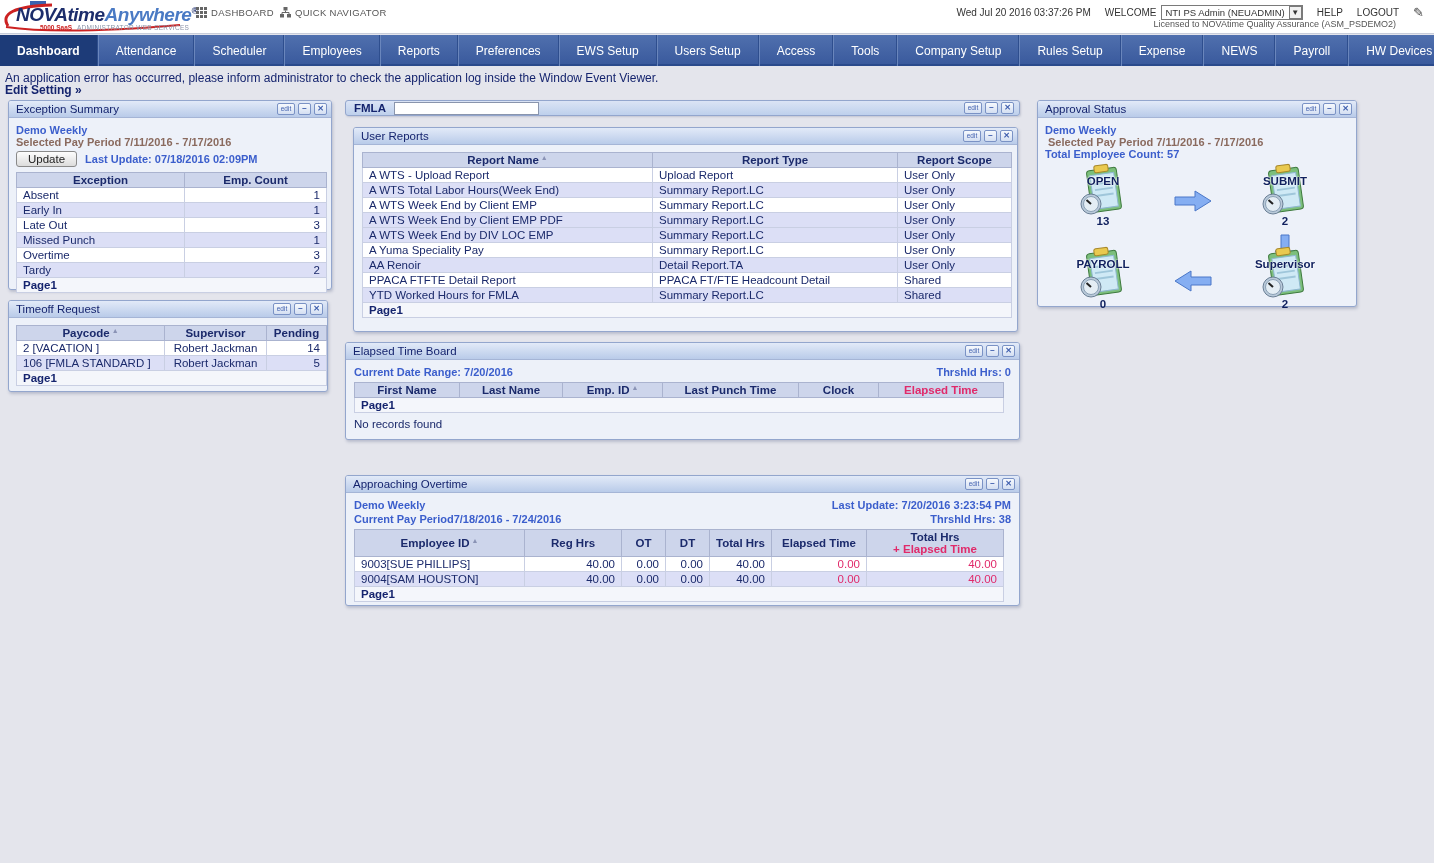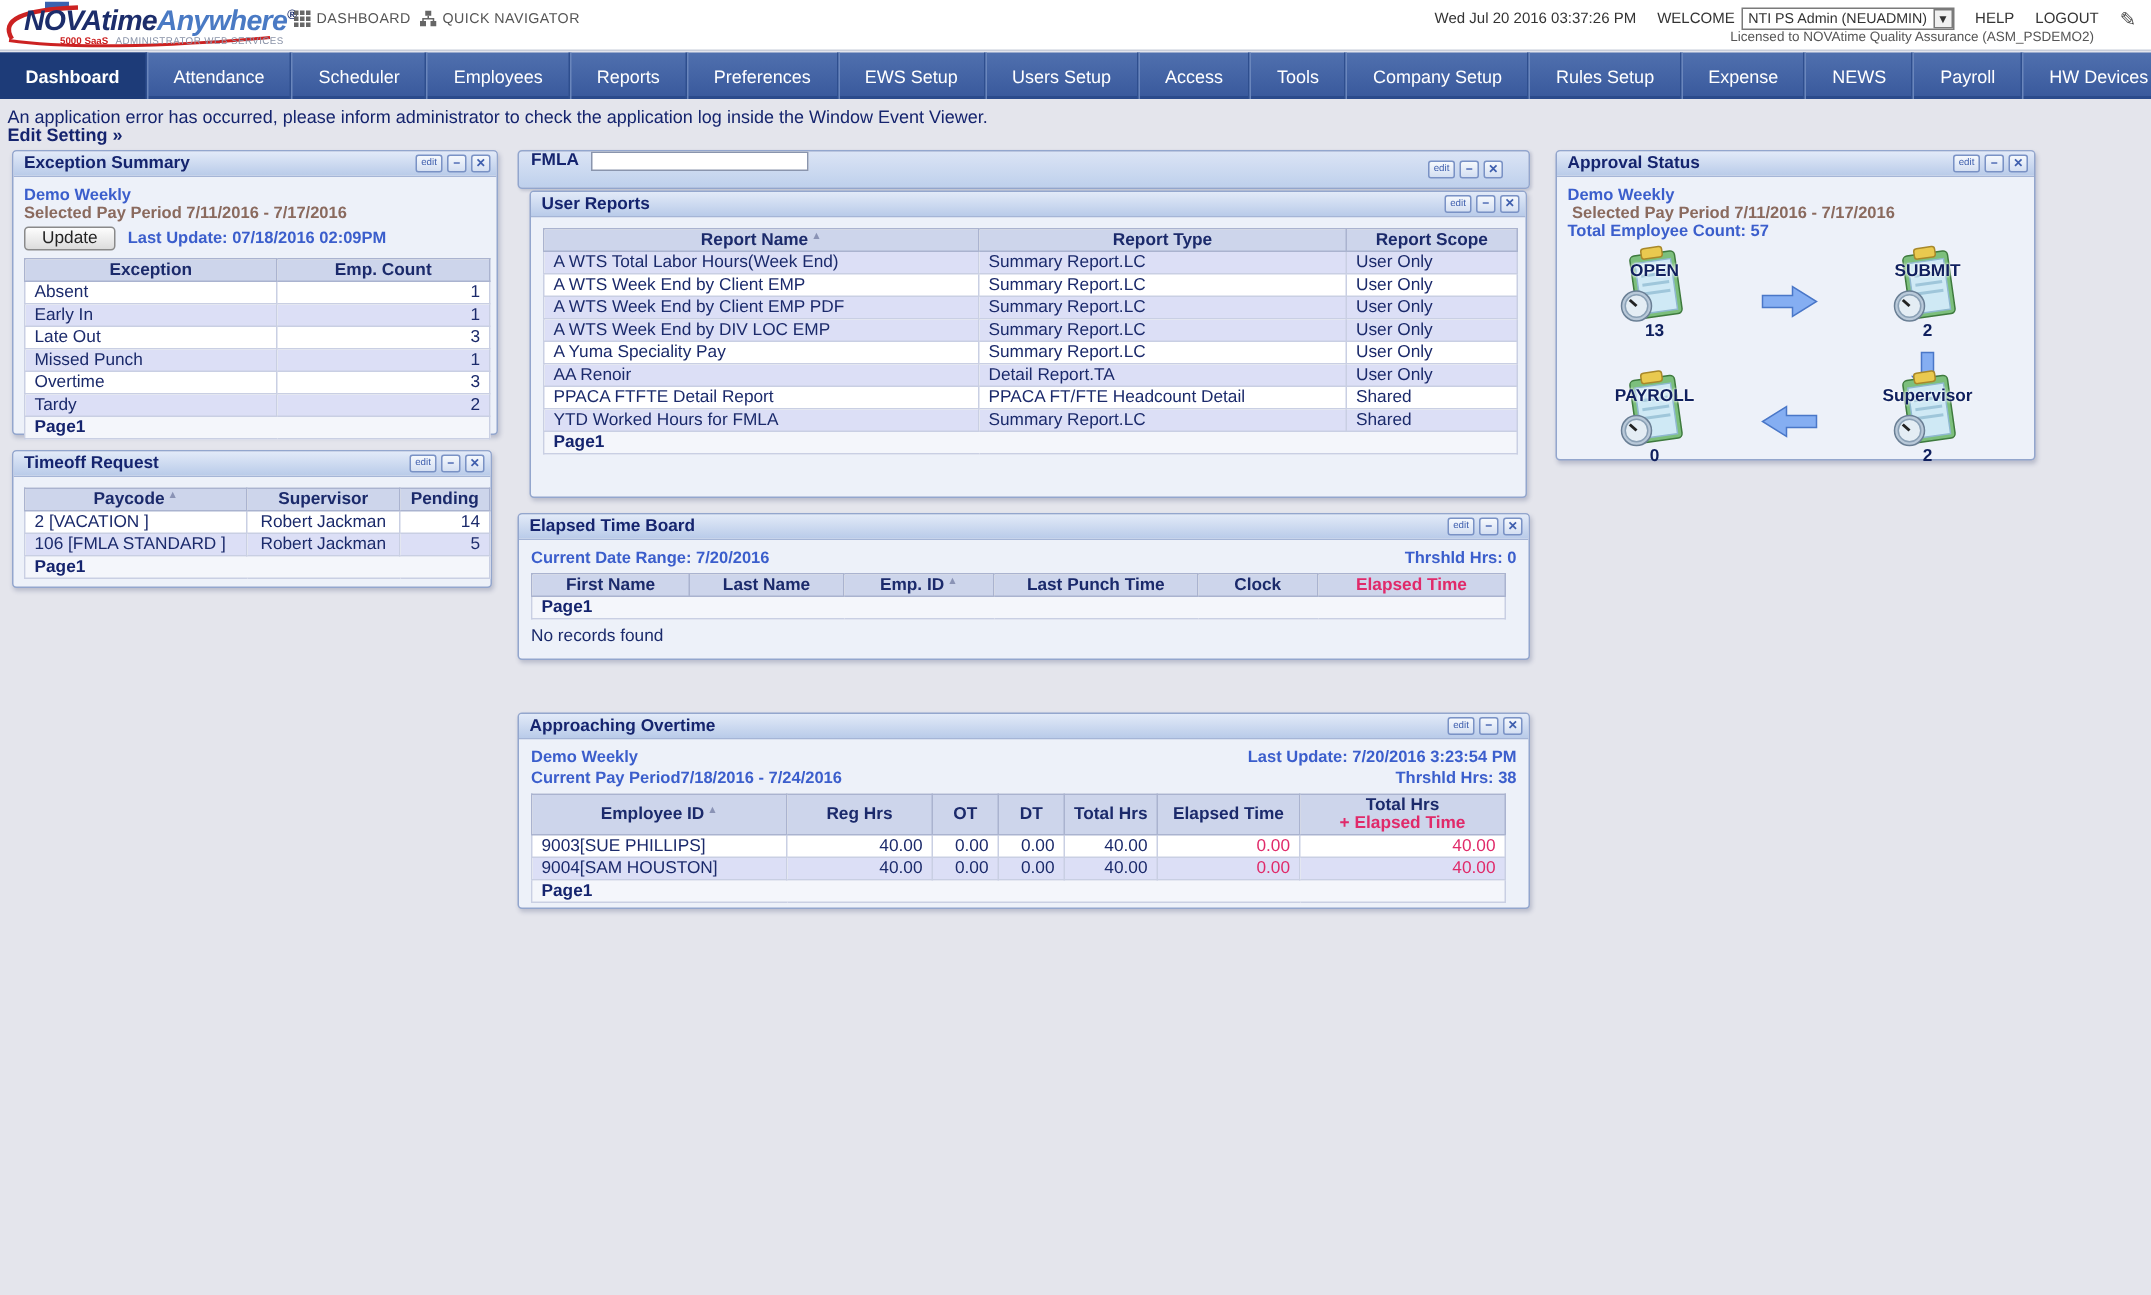--- a/index.html
+++ b/index.html
@@ -27,41 +27,41 @@
   .tab { height:31px; padding:0 17px; display:flex; align-items:center; color:#fff; font-size:12px; border-right:1px solid #2e4e8e; border-left:1px solid #6a86bc; cursor:pointer; white-space:nowrap; }
   .tab.active { background:#1d3b78; font-weight:bold; border-left:none; }
 
   
   .alert-msg { position:absolute; left:5px; top:71px; font-size:12px; color:#15246e; }
   .edit-setting { position:absolute; left:5px; top:83px; font-size:12px; font-weight:bold; color:#15246e; cursor:pointer; }
 
   
   .panel { position:absolute; border:1px solid #93a6cd; border-radius:3px; background:#edf1f9; box-shadow:1px 2px 3px rgba(60,70,110,0.25); }
   .panel-header { height:17px; background:linear-gradient(#e2eaf8,#b9cbe9); display:flex; align-items:center; padding:0 4px 0 7px; border-bottom:1px solid #a5b5d6; border-radius:2px 2px 0 0; }
-  .panel-title { font-weight:bold; color:#15246e; font-size:11.5px; flex:1; }
+  .panel-title { font-weight:normal; color:#15246e; font-size:11.5px; flex:1; }
   .win-controls { display:flex; gap:3px; align-items:center; }
   .win-btn { font-size:8px; color:#3f5fae; border:1px solid #7a92c5; background:linear-gradient(#f6f9fd,#d4dff2); width:13px; height:12px; line-height:10px; text-align:center; border-radius:2px; cursor:pointer; font-weight:bold; }
   .win-btn.edit { width:18px; font-size:6.5px; font-weight:normal; }
 
   .info-blue { color:#3b5ecc; font-weight:bold; font-size:11px; }
   .info-brown { color:#8a6a5e; font-weight:bold; font-size:11px; }
 
   table.dt { border-collapse:collapse; background:#fff; font-size:11.5px; color:#1b2a6b; table-layout:fixed; }
   table.dt th { background:#cdd5eb; font-weight:bold; text-align:center; border:1px solid #aab3cf; padding:1px 4px; height:15px; overflow:hidden; white-space:nowrap; }
   table.dt td { border:1px solid #c9cfe3; padding:1px 6px; height:13px; overflow:hidden; white-space:nowrap; }
   table.dt tr.alt td { background:#dcdff6; }
   table.dt td.num { text-align:right; }
   table.dt td.red, table.dt th .red { color:#e02a6a; }
   .sort { font-size:7px; color:#8a93b5; vertical-align:top; margin-left:2px; }
   .page-row td { font-weight:bold; color:#15246e; background:#f4f6fb; }
 
   .update-btn { font-size:11.5px; color:#222; background:linear-gradient(#fdfdfd,#dcdcdc); border:1px solid #8a8a8a; border-radius:3px; padding:1px 11px; cursor:pointer; }
 
   
-  .fmla-bar { position:absolute; left:345px; top:100px; width:675px; height:26px; border:1px solid #93a6cd; border-radius:3px; background:linear-gradient(#dbe4f5,#bed0ec); display:flex; padding:0 17px 0 8px; box-shadow:1px 1px 2px rgba(60,70,110,0.2); }
+  .fmla-bar { position:absolute; left:345px; top:100px; width:675px; height:16px; border:1px solid #93a6cd; border-radius:3px; background:linear-gradient(#dbe4f5,#bed0ec); display:flex; align-items:center; padding:0 5px 0 8px; box-shadow:1px 1px 2px rgba(60,70,110,0.2); }
   .fmla-title { font-weight:bold; color:#15246e; font-size:11.5px; margin-right:8px; }
   .fmla-input { width:145px; height:13px; border:1px solid #8a95ad; font-size:10px; padding:0 2px; }
   .fmla-spacer { flex:1; }
 
   
   .stage { position:absolute; width:90px; text-align:center; }
   .stage-label { position:absolute; width:100%; top:12px; font-weight:bold; color:#10205e; font-size:11.5px; text-shadow:0 0 2px #fff, 0 0 2px #fff; z-index:3; }
   .stage-count { position:absolute; width:100%; top:52px; font-weight:bold; color:#10205e; font-size:11.5px; z-index:3; }
   .mini-grid { display:inline-grid; grid-template-columns:repeat(3,3px); grid-gap:1px; }
   .mini-grid i { width:3px; height:3px; background:#666; }
@@ -272,20 +272,25 @@
           <col style="width:290px;">
           <col style="width:245px;">
           <col style="width:114px;">
         </colgroup>
       <tbody>
           <tr>
         <th><span>Report Name</span><span class="sort">▲</span></th>
         <th>Report Type</th>
         <th>Report Scope</th>
       </tr>
+      <tr>
+            <td>A WTS - Upload Report</td>
+            <td>Upload Report</td>
+            <td>User Only</td>
+          </tr>
       <tr class="alt">
             <td>A WTS Total Labor Hours(Week End)</td>
             <td>Summary Report.LC</td>
             <td>User Only</td>
           </tr>
       <tr>
             <td>A WTS Week End by Client EMP</td>
             <td>Summary Report.LC</td>
             <td>User Only</td>
           </tr>

